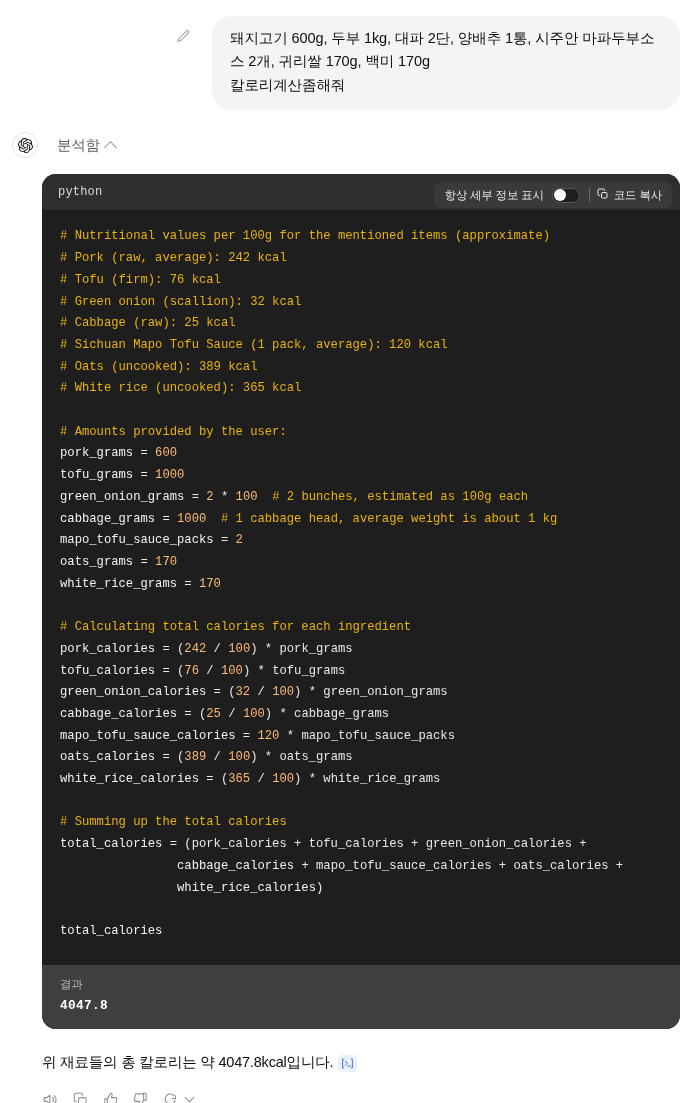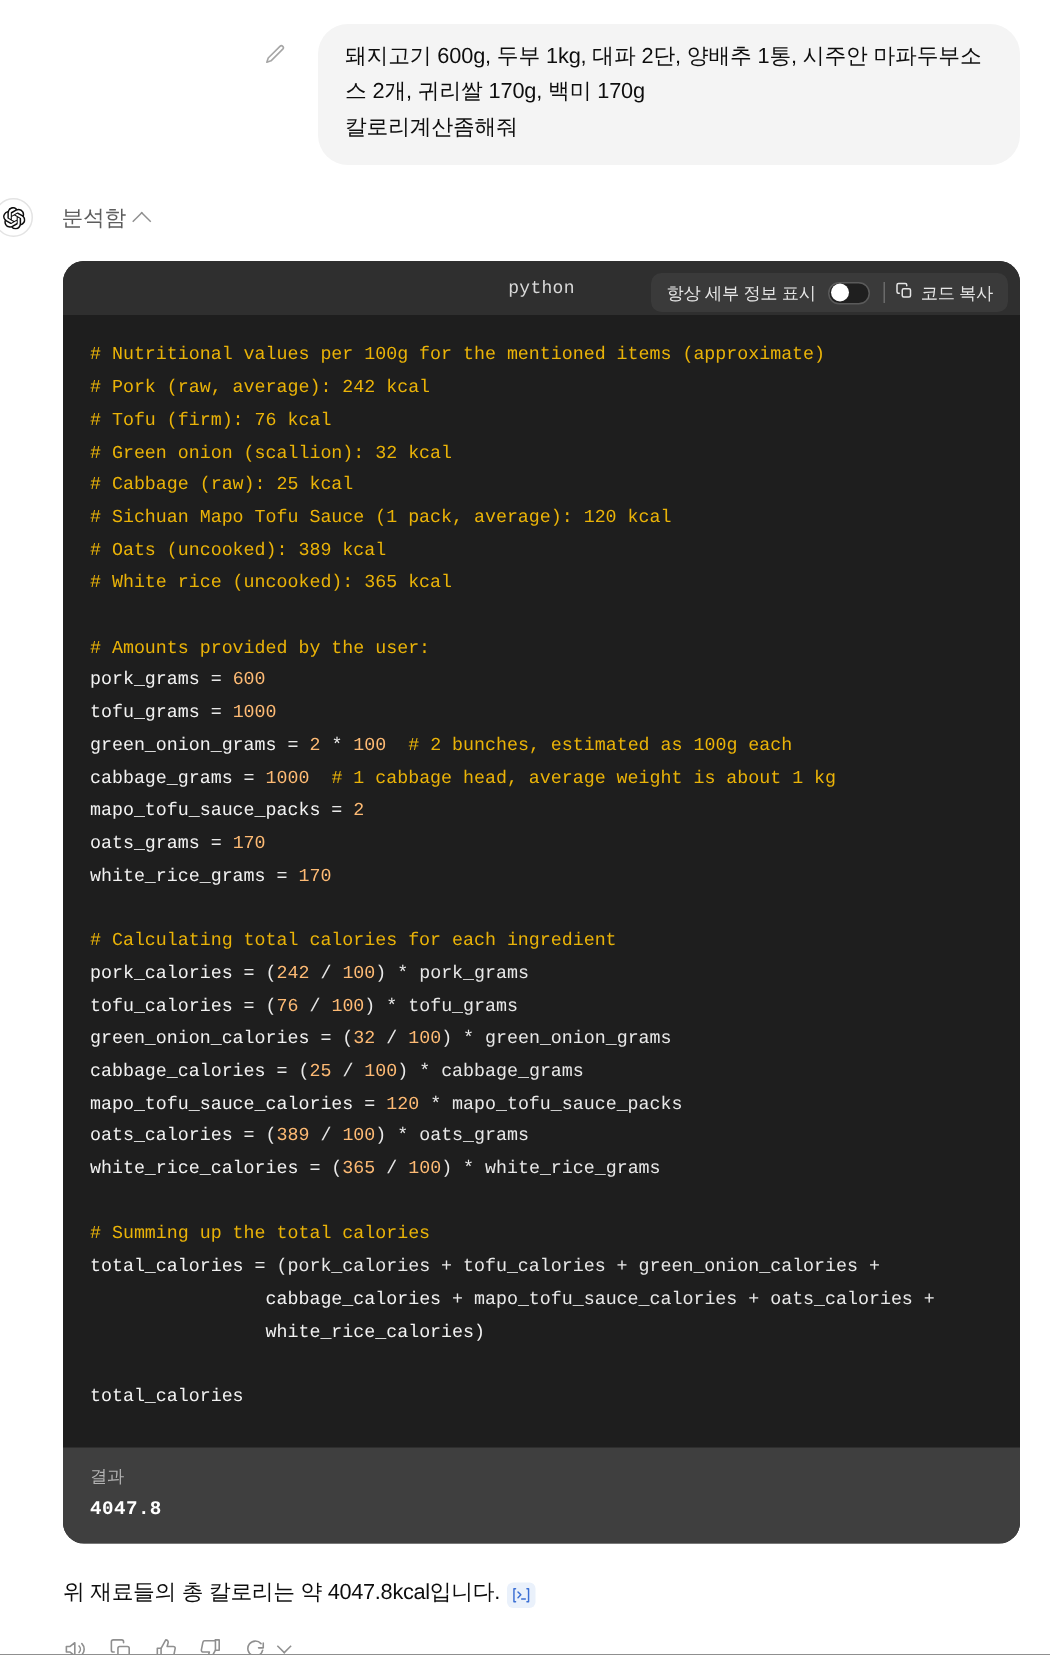--- a/index.html
+++ b/index.html
@@ -51,20 +51,21 @@
   
   .assistant-turn {
     padding: 22px 0 0 0;
     position: relative;
   }
 
   .avatar-row {
     display: flex;
     padding-left: 0;
     height: 26px;
+    margin-left: 16px;
   }
 
   .avatar {
     width: 26px;
     height: 26px;
     border: 1px solid #e3e3e3;
     border-radius: 50%;
     display: flex;
     align-items: center;
     justify-content: center;
@@ -106,21 +107,20 @@
   .code-head {
     background: #2f2f2f;
     height: 36px;
     display: flex;
     align-items: center;
     padding: 0 16px;
     font-family: "Liberation Mono", monospace;
     font-size: 12px;
     color: #d8d8d8;
     letter-spacing: .2px;
-    justify-content: center;
   }
 
   .code-body {
     background: #1e1e1e;
     padding: 16px 18px 22px 18px;
     font-family: "Liberation Mono", monospace;
     font-size: 12.2px;
     line-height: 21.7px;
     white-space: pre;
     overflow: hidden;

